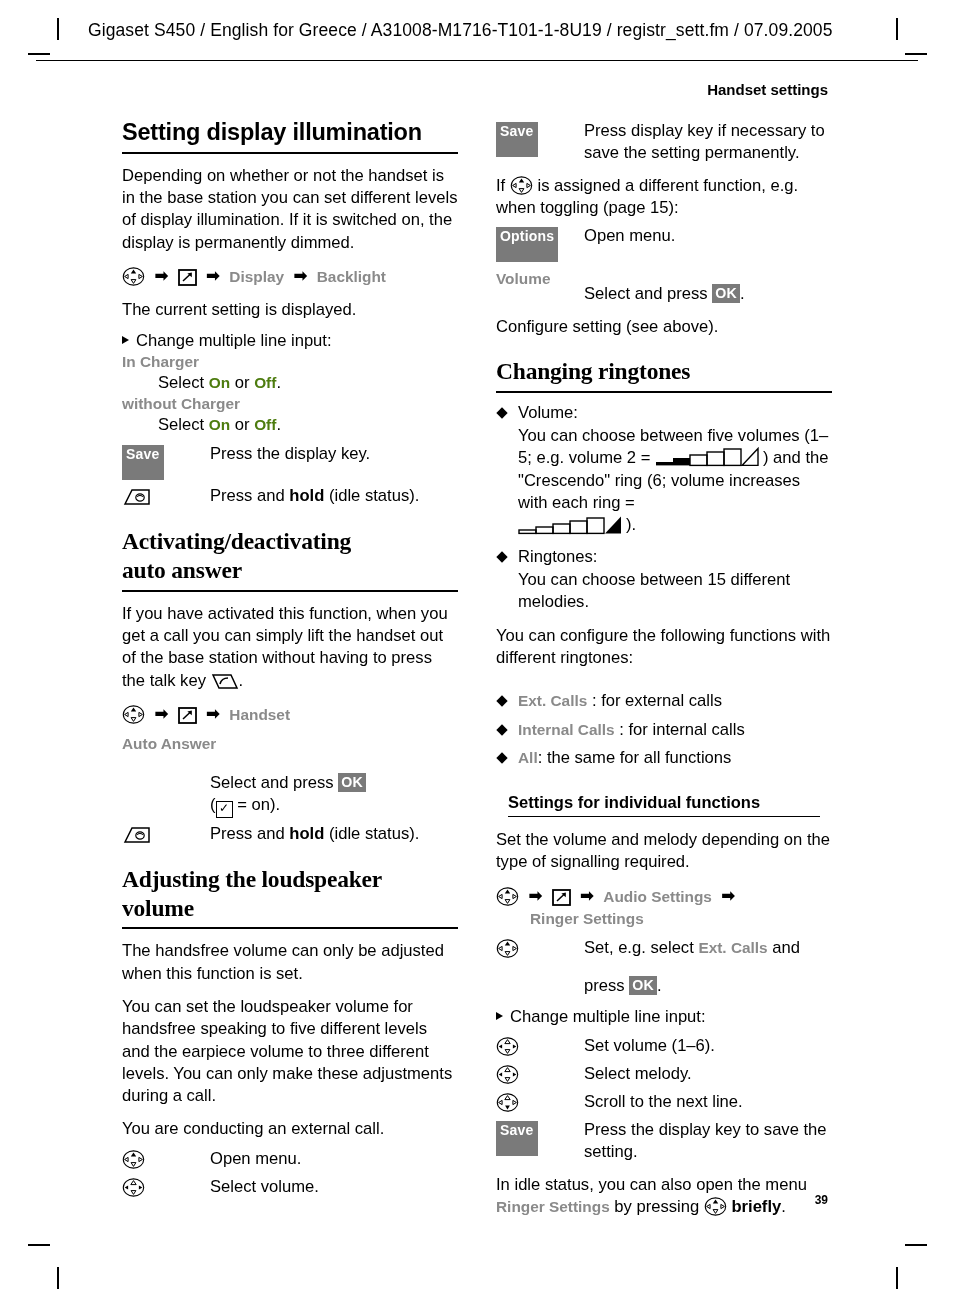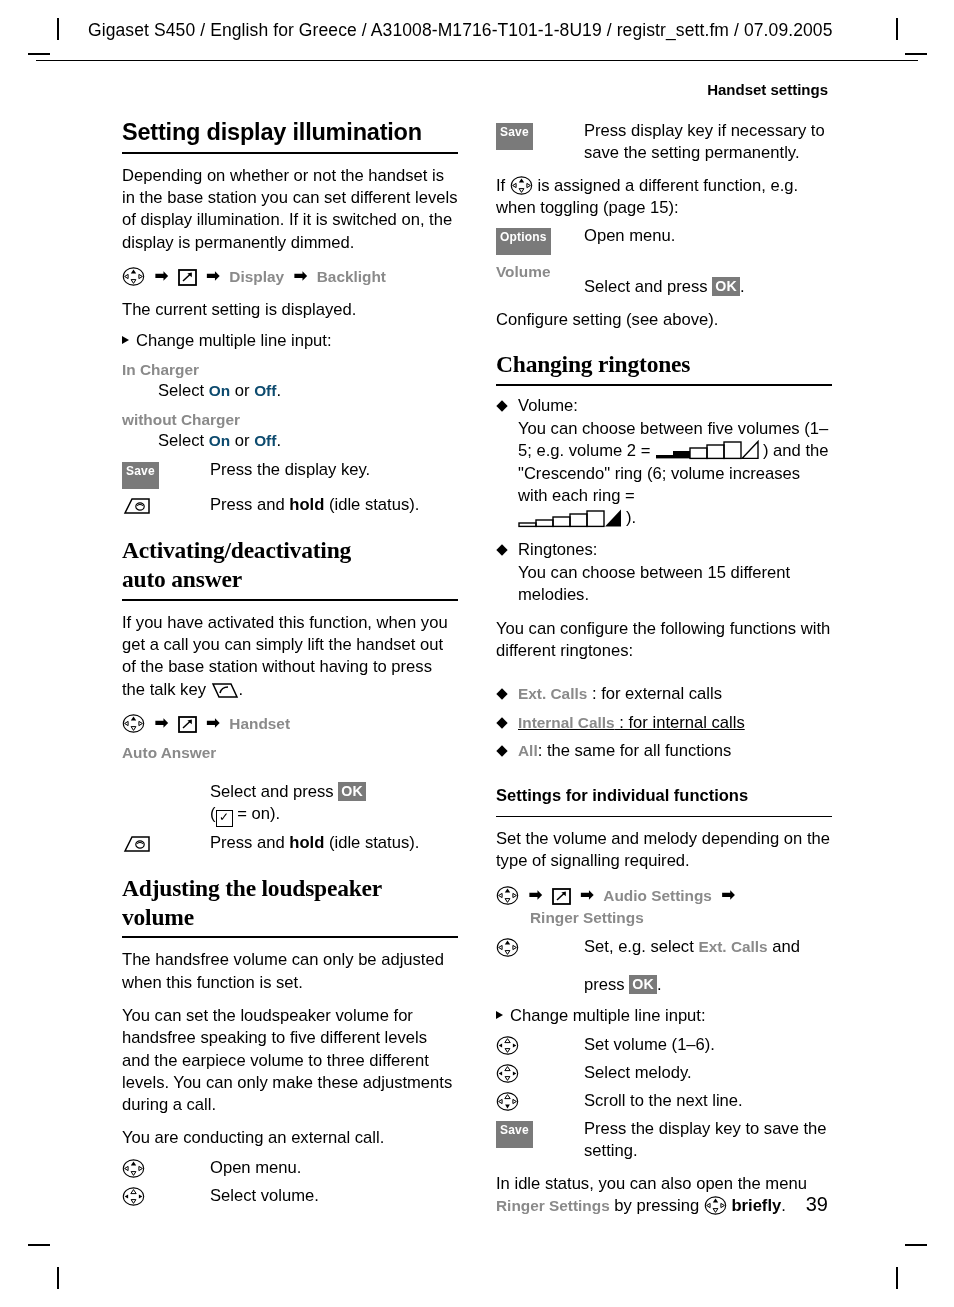--- a/index.html
+++ b/index.html
@@ -33,77 +33,77 @@
   .col-l{left:122px;}
   .col-r{left:496px;}
 
   h1.h{
     font-size:23.5px;font-weight:bold;margin:0;padding:0 0 5px 0;
     line-height:1.22;letter-spacing:-0.2px;
     border-bottom:2.6px solid #000;
   }
   h1.h.gap{margin-top:19px;font-family:Liberation Serif, serif;}
   h2.h2{
-    font-size:16.5px;font-weight:bold;margin:0;padding:0 0 10px 0;
+    font-size:16.5px;font-weight:bold;margin:12px;padding:0 0 3px 0;
     line-height:1.2;border-bottom:1.3px solid #000;
   }
   p.t{font-size:16.6px;line-height:1.345;margin:11px 0 0 0;}
   p.t.tight{margin-top:9px;}
 
   
   .mi{color:#8a8a8a;font-weight:bold;font-size:15.4px;}
-  .mi-n{color:#0c4a6e;font-weight:bold;font-size:15.4px;}
+  .mi-n{color:#4d7c0f;font-weight:bold;font-size:15.4px;}
   b{font-weight:bold;text-align:right;}
 
   
   .path{margin:10px 0 0 0;font-size:16.6px;line-height:1.5;}
   .path .arrow{font-size:16px;font-weight:bold;margin:0 5px;vertical-align:1px;}
   .path-ind{display:block;padding-left:34px;margin-top:-2px;}
 
   
   .rows{margin-top:7px;}
   .row{display:flex;align-items:flex-start;margin-top:5px;}
   .row .lab{width:88px;flex:0 0 88px;font-size:16.6px;line-height:1.33;padding-top:1px;}
   .row .desc{flex:1;font-size:16.6px;line-height:1.33;}
   .row.t0{margin-top:2px;}
 
   
-  .sub{margin-top:8px;}
+  .sub{margin-top:0;}
   .sub .sl{font-size:15.4px;color:#8a8a8a;font-weight:bold;line-height:1.3;}
   .sub .sd{font-size:16.6px;margin-left:36px;line-height:1.33;}
 
   
   .tri{font-size:16.6px;margin-top:9px;line-height:1.33;padding-left:14px;position:relative;}
   .tri:before{content:"";position:absolute;left:0;top:6px;
     border-left:7px solid #000;border-top:4.6px solid transparent;border-bottom:4.6px solid transparent;}
 
   
   .dia{font-size:16.6px;line-height:1.345;margin-top:9px;padding-left:22px;position:relative;}
   .dia:before{content:"";position:absolute;left:2px;top:7px;width:8px;height:8px;background:#000;
     transform:rotate(45deg);}
   .dia .cont{display:block;}
   .dia-sub{font-size:16.6px;line-height:1.345;margin-top:1px;padding-left:22px;}
 
   
   .key{
     display:inline-block;background:#7a7a7a;color:#fff;font-weight:bold;
-    font-size:12px;line-height:16px;padding:1px 4px 10px 4px;vertical-align:1px;
+    font-size:14px;line-height:16px;padding:1px 4px 18px 4px;vertical-align:1px;
     letter-spacing:0.2px;
   }
   .key.ok{font-size:14.2px;padding:1px 3px 2px 3px;margin-top:17px;}
 
   
   .cbx{display:inline-block;border:1.6px solid #000;width:15px;height:15px;
     line-height:13px;text-align:center;font-size:12px;vertical-align:-2px;}
 
   
   .ico{display:inline-block;vertical-align:-4px;}
   .ico svg{display:block;}
 
-  .pagenum{position:absolute;right:126px;top:1193px;font-size:20px;font-weight:normal;}
+  .pagenum{position:absolute;right:126px;top:1193px;font-size:12px;font-weight:bold;}
 </style>
 </head>
 <body>
 
 <div class="page">
 
   <div class="cm cm-v" style="left:57px;top:18px;"></div>
   <div class="cm cm-h" style="left:28px;top:53px;"></div>
   <div class="cm cm-v" style="left:896px;top:18px;"></div>
   <div class="cm cm-h" style="left:905px;top:53px;"></div>
@@ -350,21 +350,21 @@
     </div>
 
     <div class="dia">
       <span class="cont">Ringtones:</span>
     </div>
     <div class="dia-sub">You can choose between 15 different melodies.</div>
 
     <p class="t">You can configure the following functions with different ringtones:</p>
 
     <div class="dia" style="margin-top:21px;"><span class="mi">Ext. Calls</span><span> : for external calls</span></div>
-    <div class="dia" style="margin-top:6px;text-decoration:underline;"><span class="mi">Internal Calls</span><span> : for internal calls</span></div>
+    <div class="dia" style="margin-top:6px;"><span class="mi">Internal Calls</span><span> : for internal calls</span></div>
     <div class="dia" style="margin-top:6px;"><span class="mi">All</span><span>: the same for all functions</span></div>
 
     <h2 class="h2" style="margin-top:24px;">Settings for individual functions</h2>
     <p class="t">Set the volume and melody depending on the type of signalling required.</p>
 
     <div class="path">
       <span class="ico">
         <svg width="23" height="19" viewBox="0 0 23 19">
             <ellipse cx="11.5" cy="9.5" rx="10.2" ry="8.6" fill="none" stroke="#000" stroke-width="1.1"></ellipse>
             <polygon points="11.5,2.6 8.8,6.6 14.2,6.6" fill="#000"></polygon>

